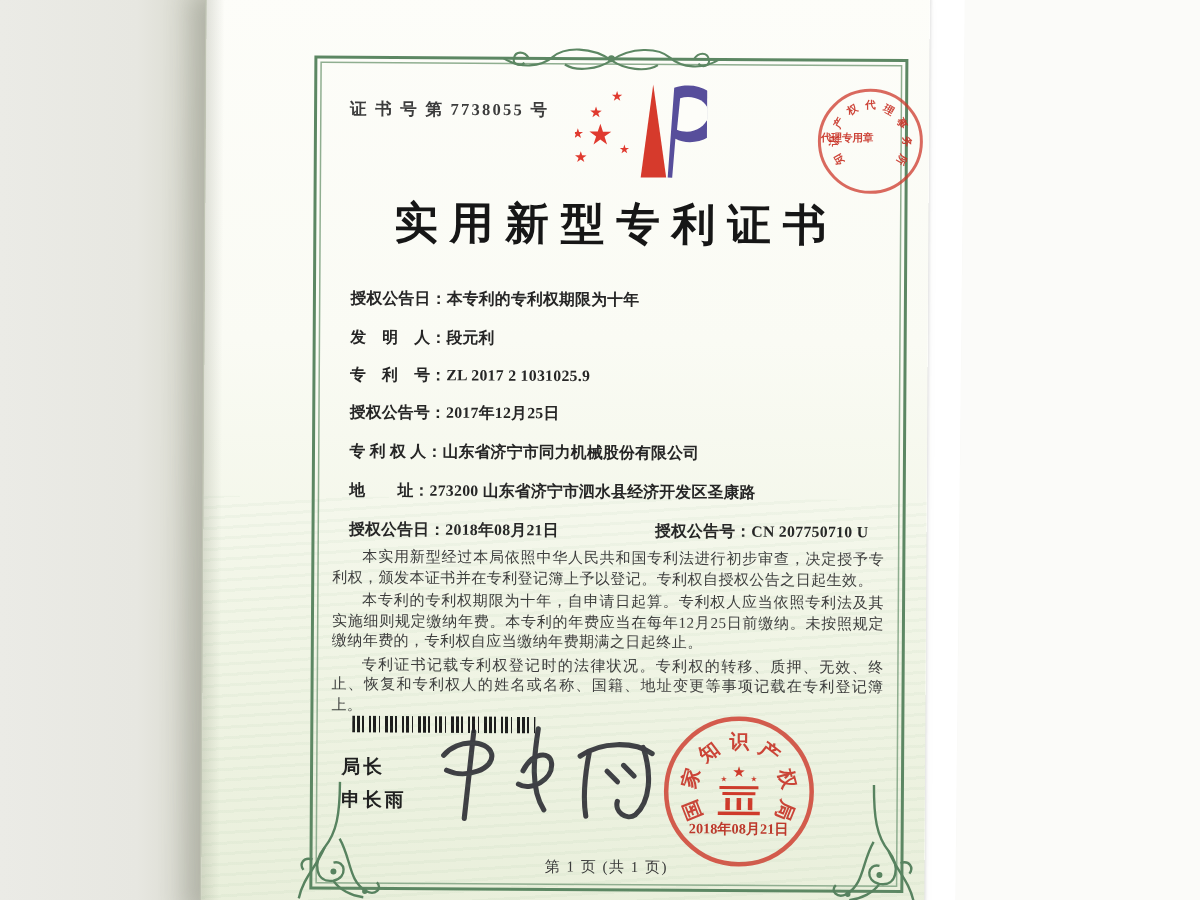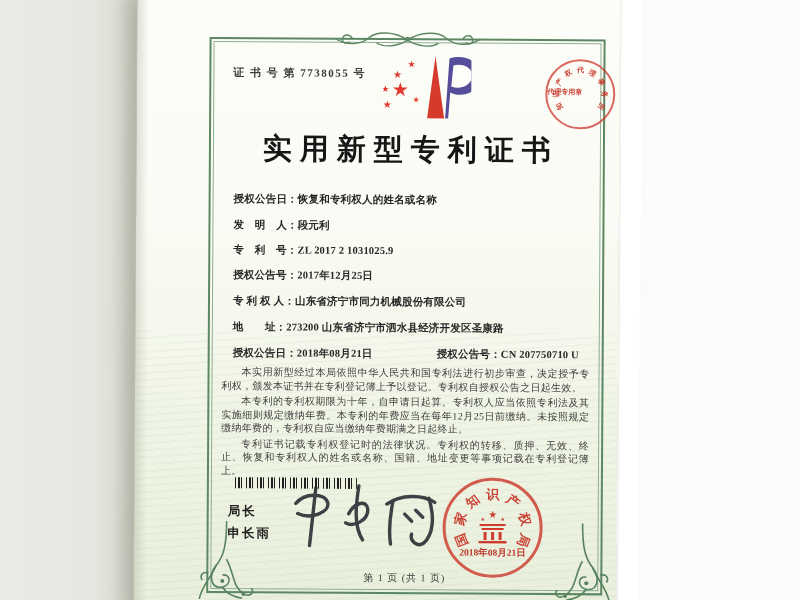--- a/index.html
+++ b/index.html
@@ -115,21 +115,21 @@
       <text x="28" y="17" font-size="9" fill="#e03a2f" text-anchor="middle">★</text>
       <text x="33" y="52" font-size="8" fill="#e03a2f" text-anchor="middle">★</text>
       <polygon points="52,6 44,68 61,68" fill="#d63a2c"></polygon>
       <path d="M62,68 L66,8 C86,2 101,16 97,30 C93,44 76,47 67,42 L65,68 Z" fill="#574e9b"></path>
       <path d="M68,36 C78,40 88,34 89,26 C90,18 80,12 70,15 Z" fill="#fdfdf9"></path>
     </svg>
 
     <div class="title">实用新型专利证书</div>
 
     <div class="field" style="top:199px">
-      <span class="lbl">授权公告日：</span><span class="val">恢复和专利权人的姓名或名称</span>
+      <span class="lbl">授权公告日：</span><span class="val">本专利的专利权期限为十年</span>
     </div>
     <div class="field" style="top:225px">
       <span class="lbl">发　明　人：</span><span class="val">段元利</span>
     </div>
     <div class="field" style="top:250px">
       <span class="lbl">专　利　号：</span><span class="val">ZL 2017 2 1031025.9</span>
     </div>
     <div class="field" style="top:275px">
       <span class="lbl">授权公告号：</span><span class="val">2017年12月25日</span>
     </div>

